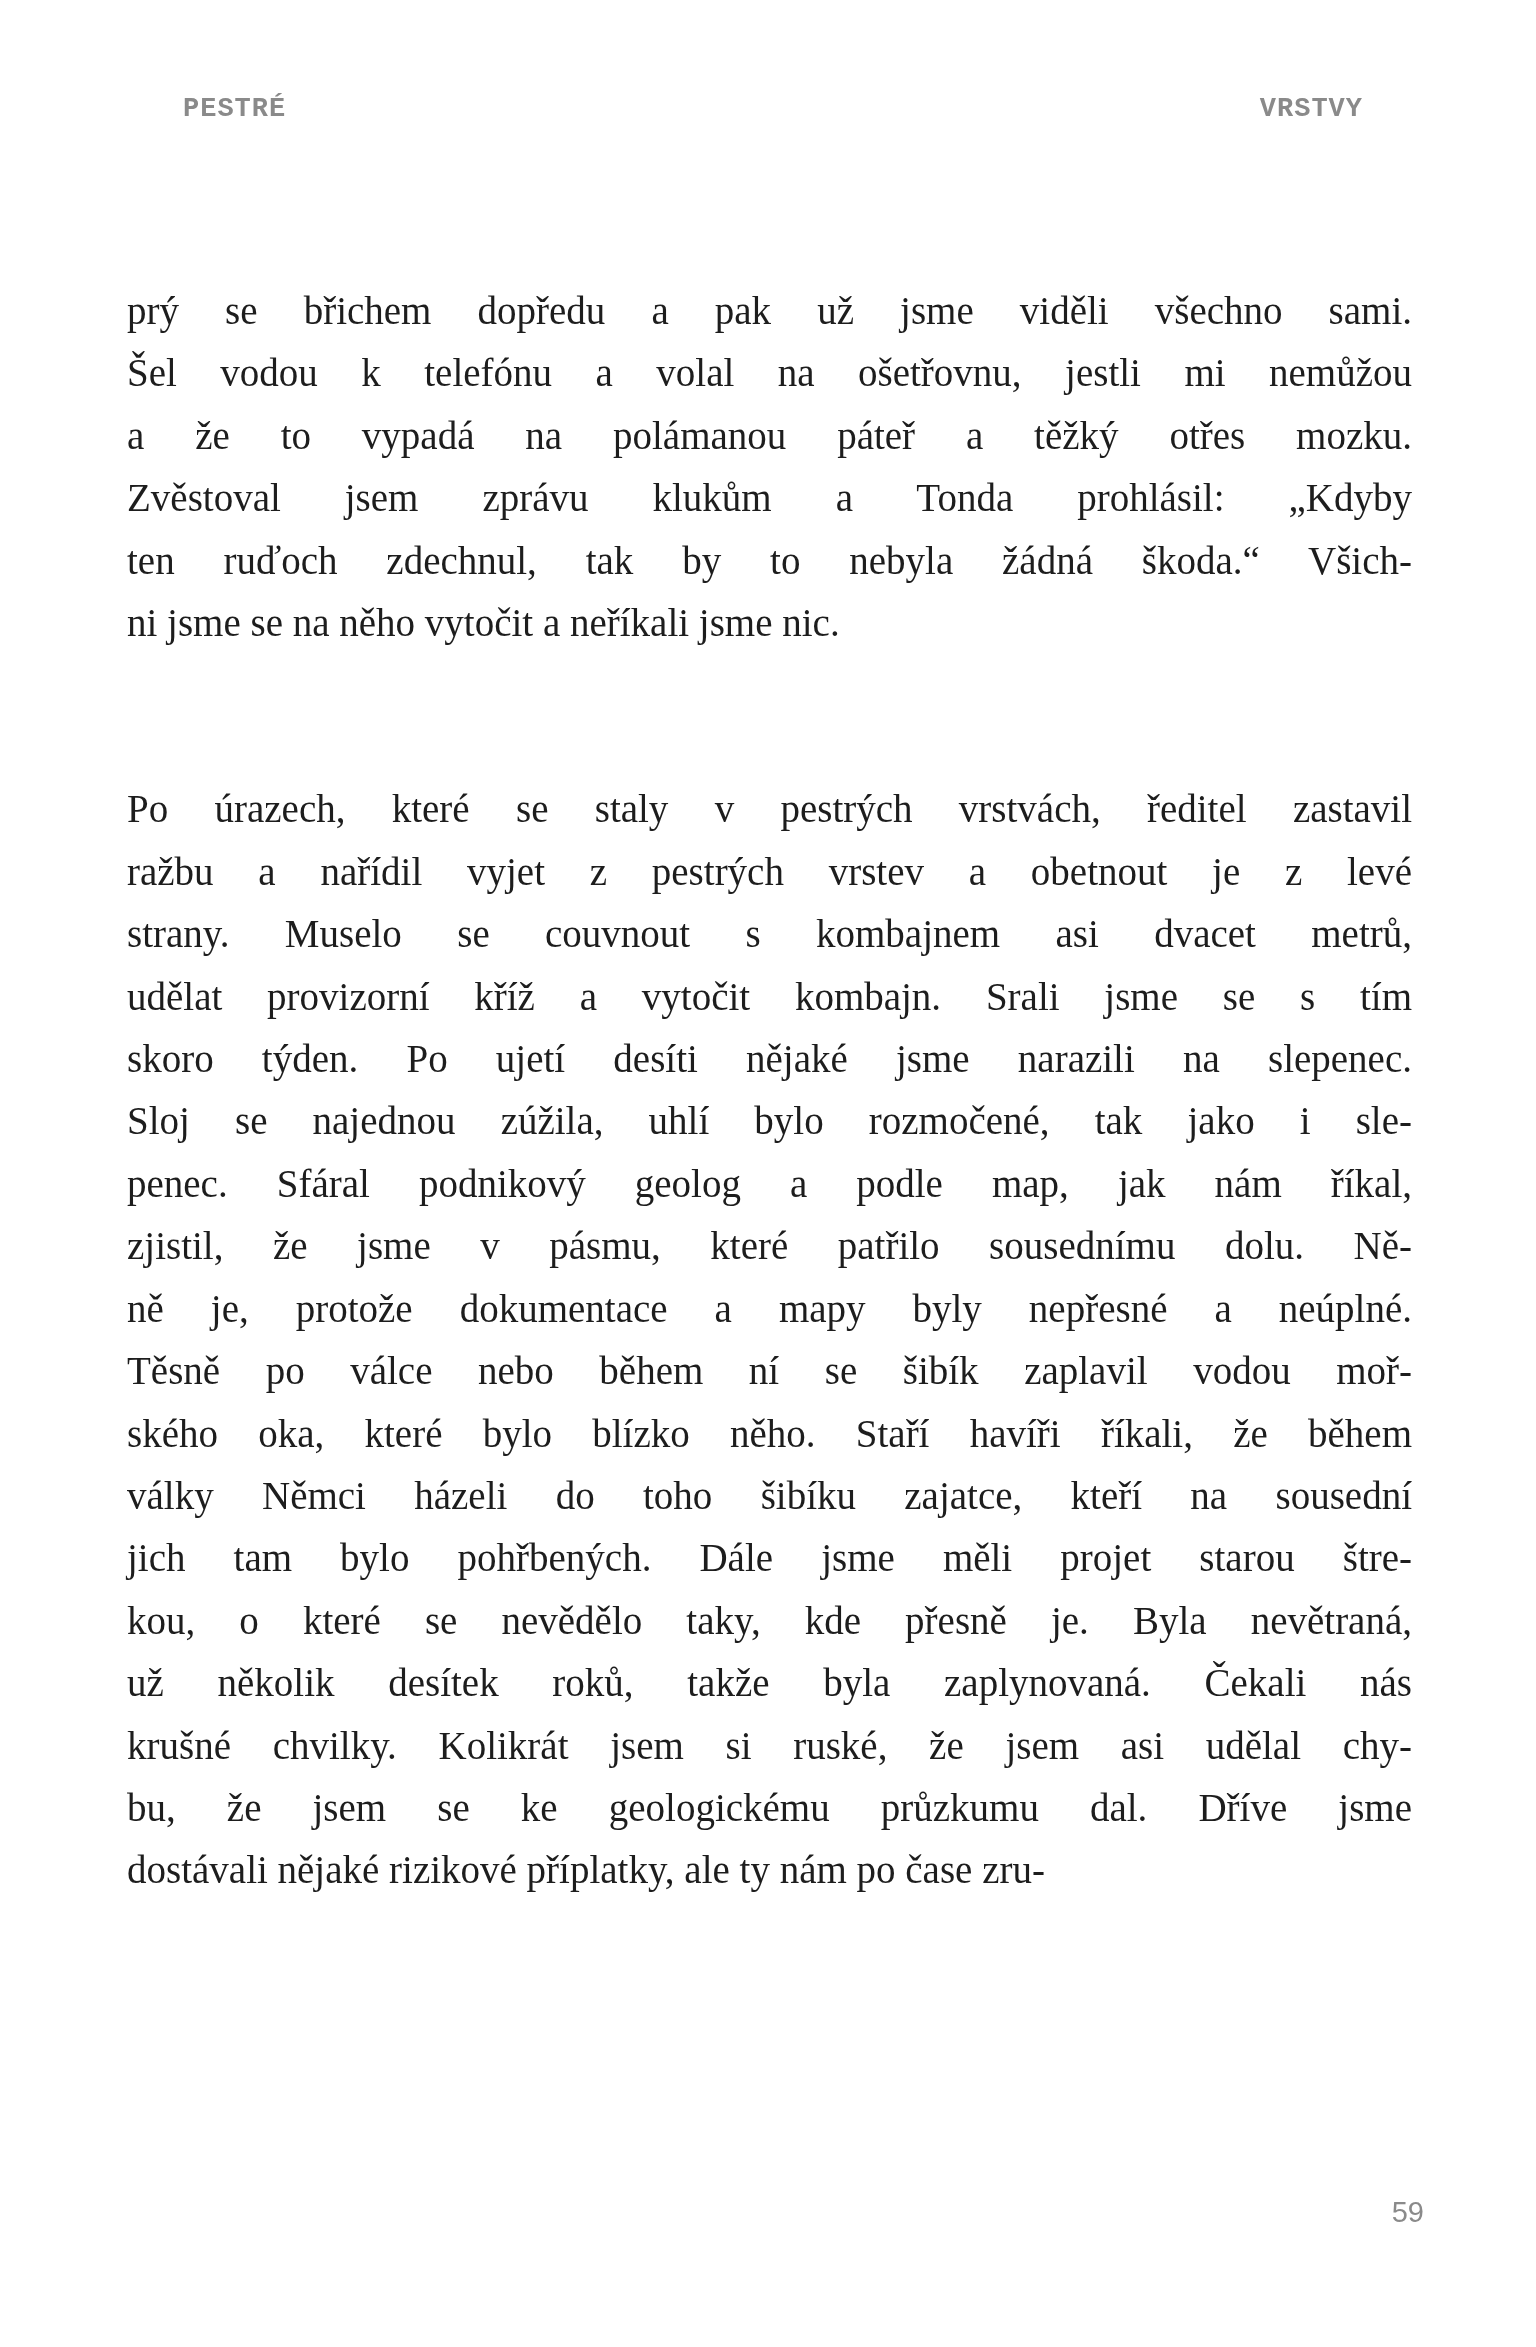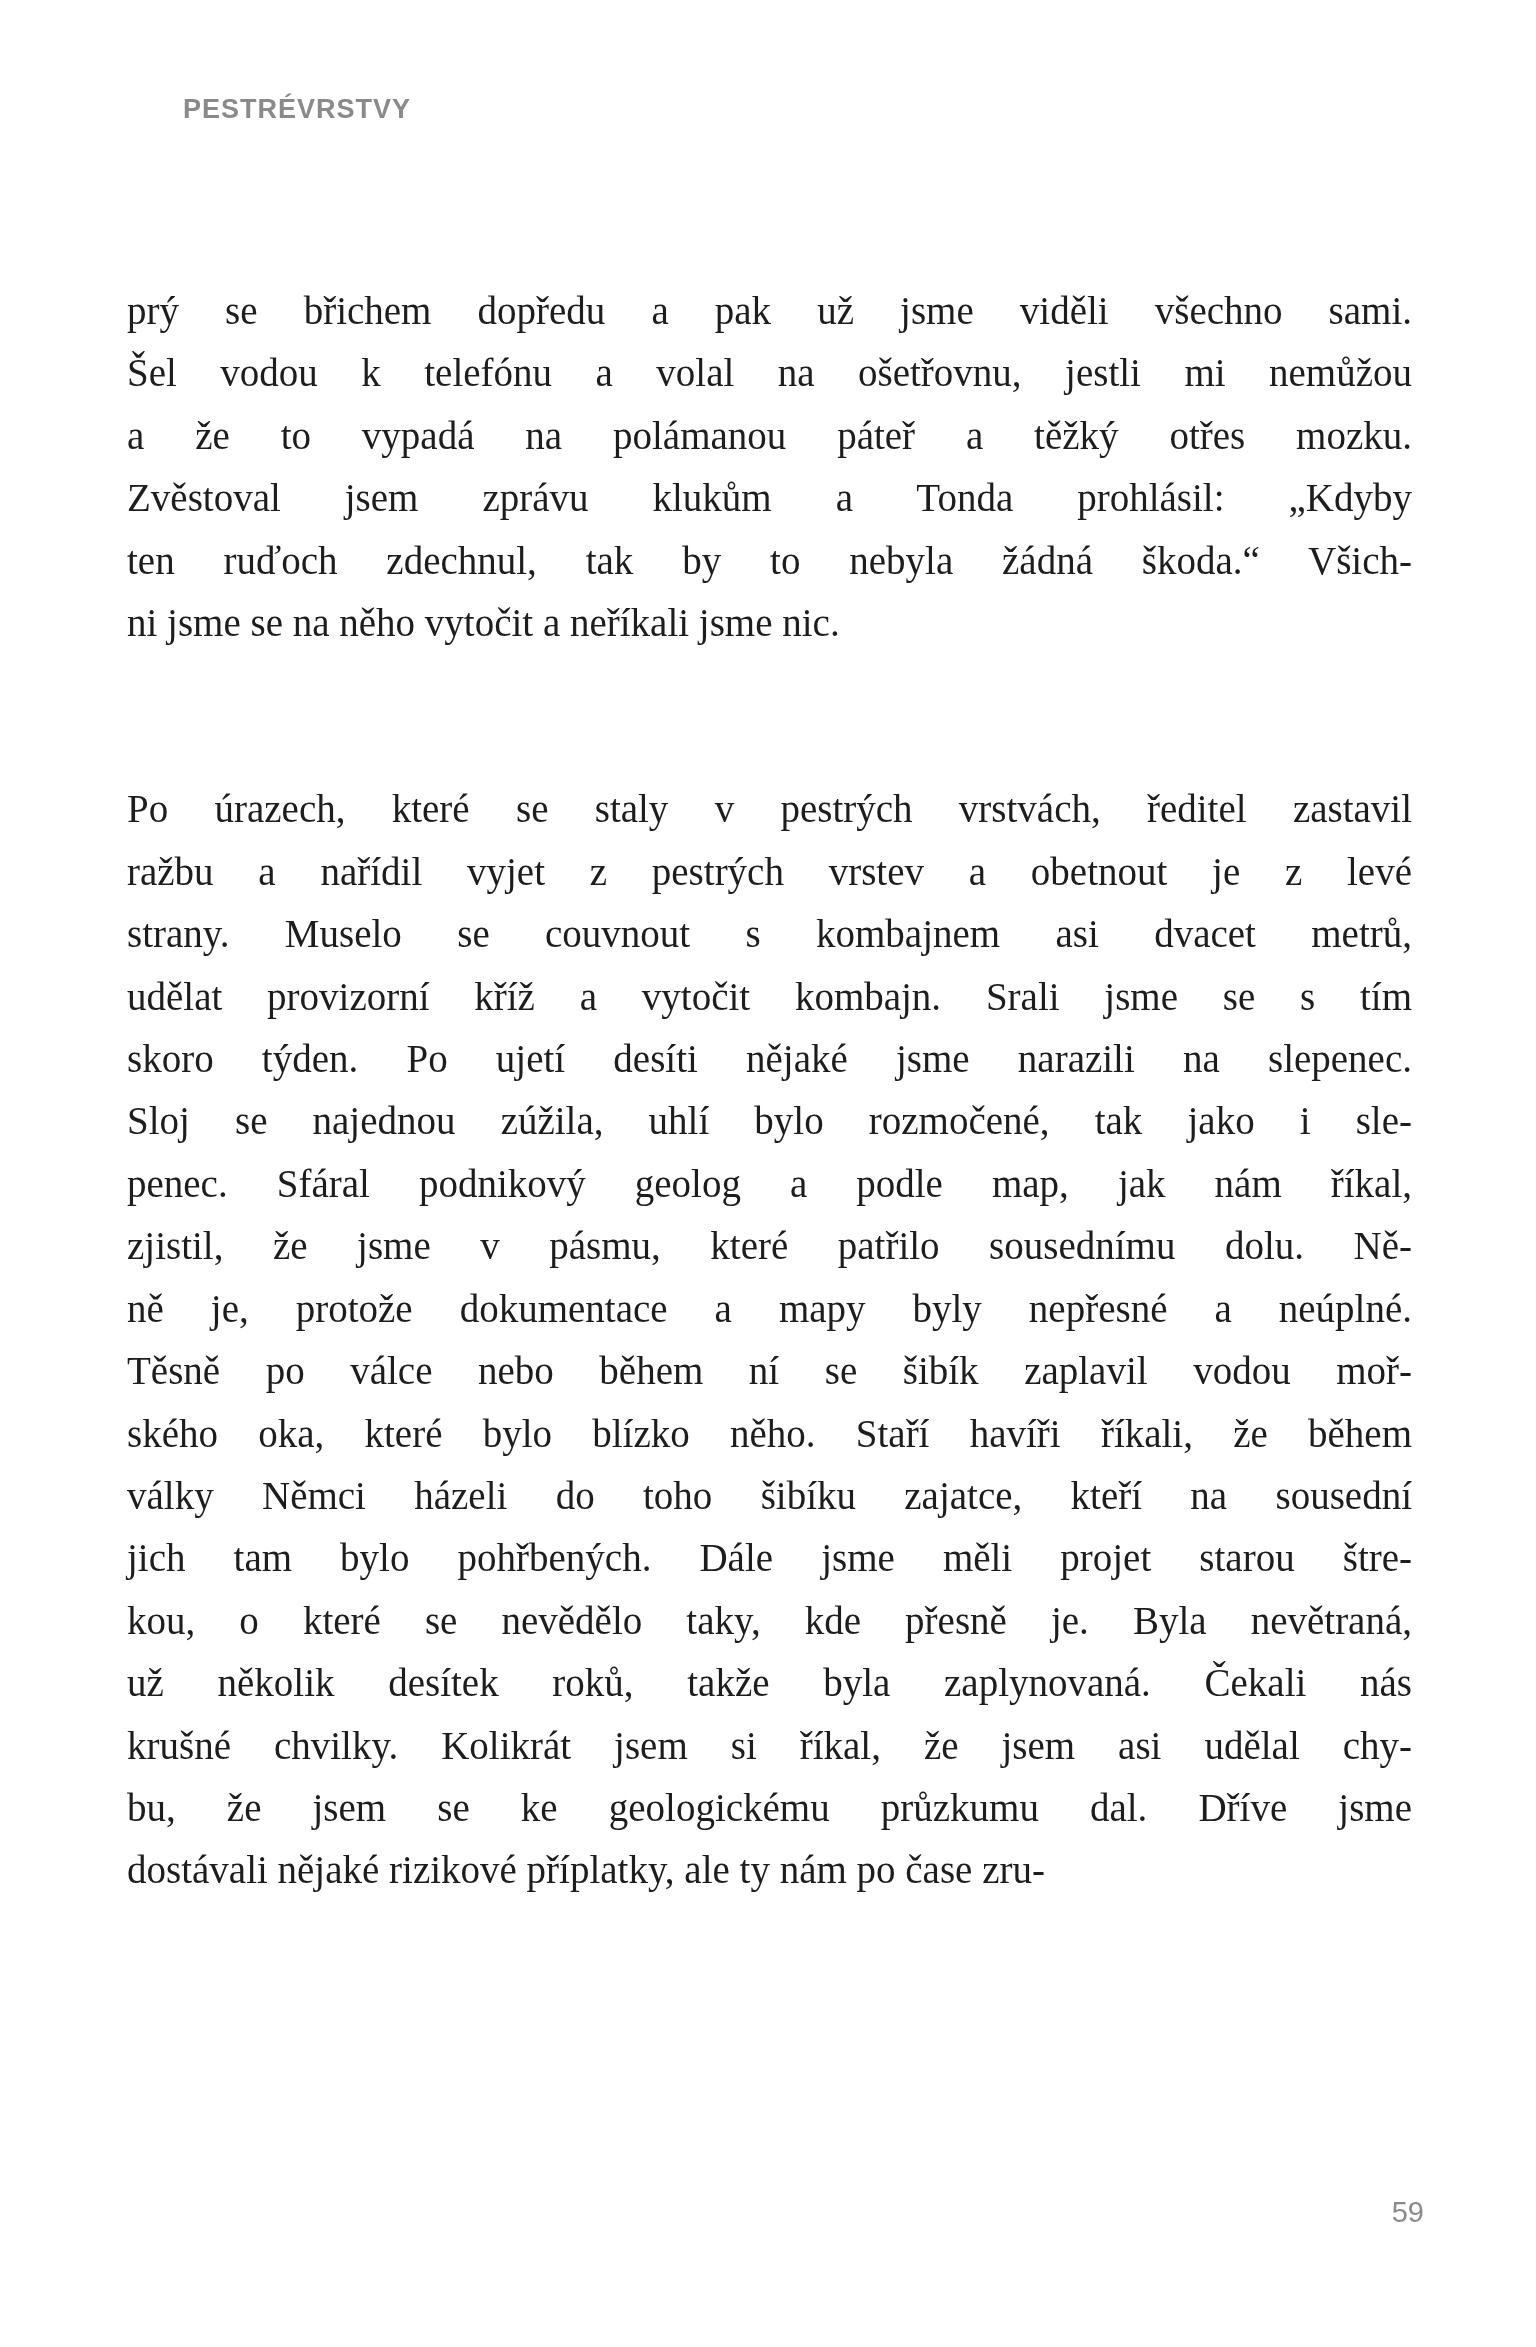--- a/index.html
+++ b/index.html
@@ -10,22 +10,22 @@
     position: relative;
     overflow: hidden;
   }
   .page {
     position: absolute; inset: 0;
     background: #ffffff;
   }
   .running-header {
     position: absolute;
     top: 96px; left: 183px; right: 173px;
-    display: flex; align-items: baseline;
-    font-family: Liberation Sans, sans-serif;
+    display: flex; justify-content: space-between; align-items: baseline;
+    font-family: Liberation Mono, monospace;
     font-weight: bold;
     font-size: 27px;
     letter-spacing: 1px;
     color: #8a8a8a;
     line-height: 1;
   }
   .body-text {
     position: absolute;
     top: 280px; left: 127px; width: 1285px;
     font-size: 39px;
@@ -80,21 +80,21 @@
         <div class="line">Sloj se najednou zúžila, uhlí bylo rozmočené, tak jako i sle-</div>
         <div class="line">penec. Sfáral podnikový geolog a podle map, jak nám říkal,</div>
         <div class="line">zjistil, že jsme v pásmu, které patřilo sousednímu dolu. Ně-</div>
         <div class="line">ně je, protože dokumentace a mapy byly nepřesné a neúplné.</div>
         <div class="line">Těsně po válce nebo během ní se šibík zaplavil vodou moř-</div>
         <div class="line">ského oka, které bylo blízko něho. Staří havíři říkali, že během</div>
         <div class="line">války Němci házeli do toho šibíku zajatce, kteří na sousední</div>
         <div class="line">jich tam bylo pohřbených. Dále jsme měli projet starou štre-</div>
         <div class="line">kou, o které se nevědělo taky, kde přesně je. Byla nevětraná,</div>
         <div class="line">už několik desítek roků, takže byla zaplynovaná. Čekali nás</div>
-        <div class="line">krušné chvilky. Kolikrát jsem si říkal, že jsem asi udělal chy-</div>
+        <div class="line">krušné chvilky. Kolikrát jsem si ruské, že jsem asi udělal chy-</div>
         <div class="line">bu, že jsem se ke geologickému průzkumu dal. Dříve jsme</div>
         <div class="line line--last">dostávali nějaké rizikové příplatky, ale ty nám po čase zru-</div>
       </div>
     </div>
 
   <div class="page-number">59</div>
 
 </div>
 
 </body></html>

